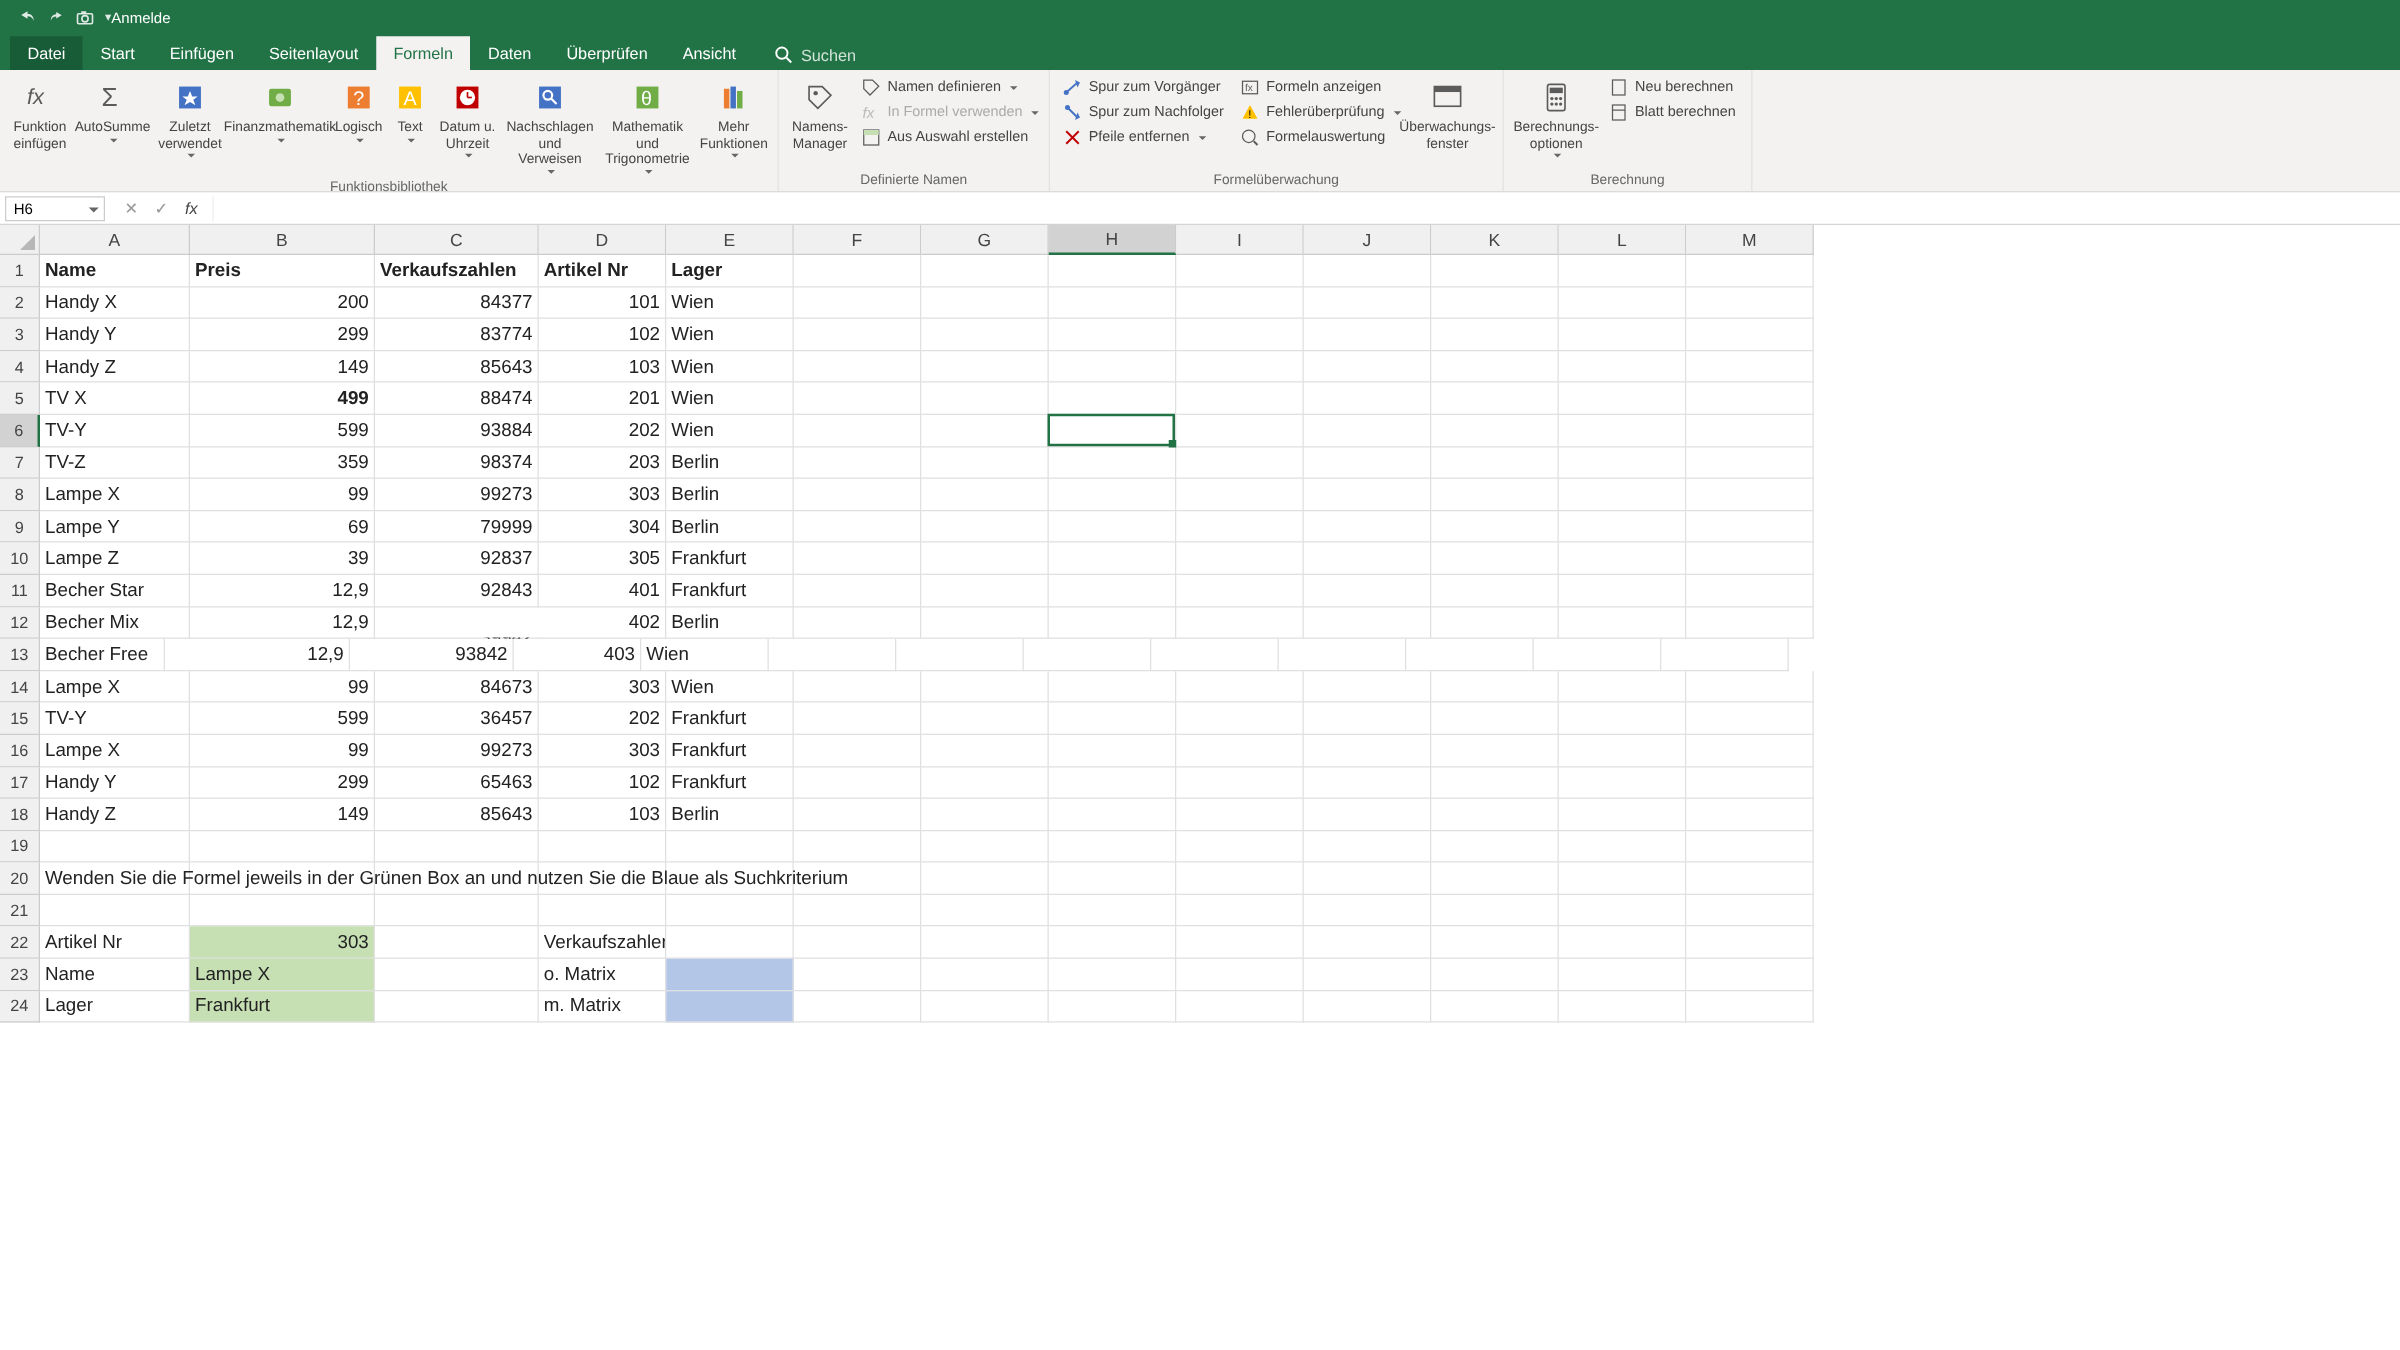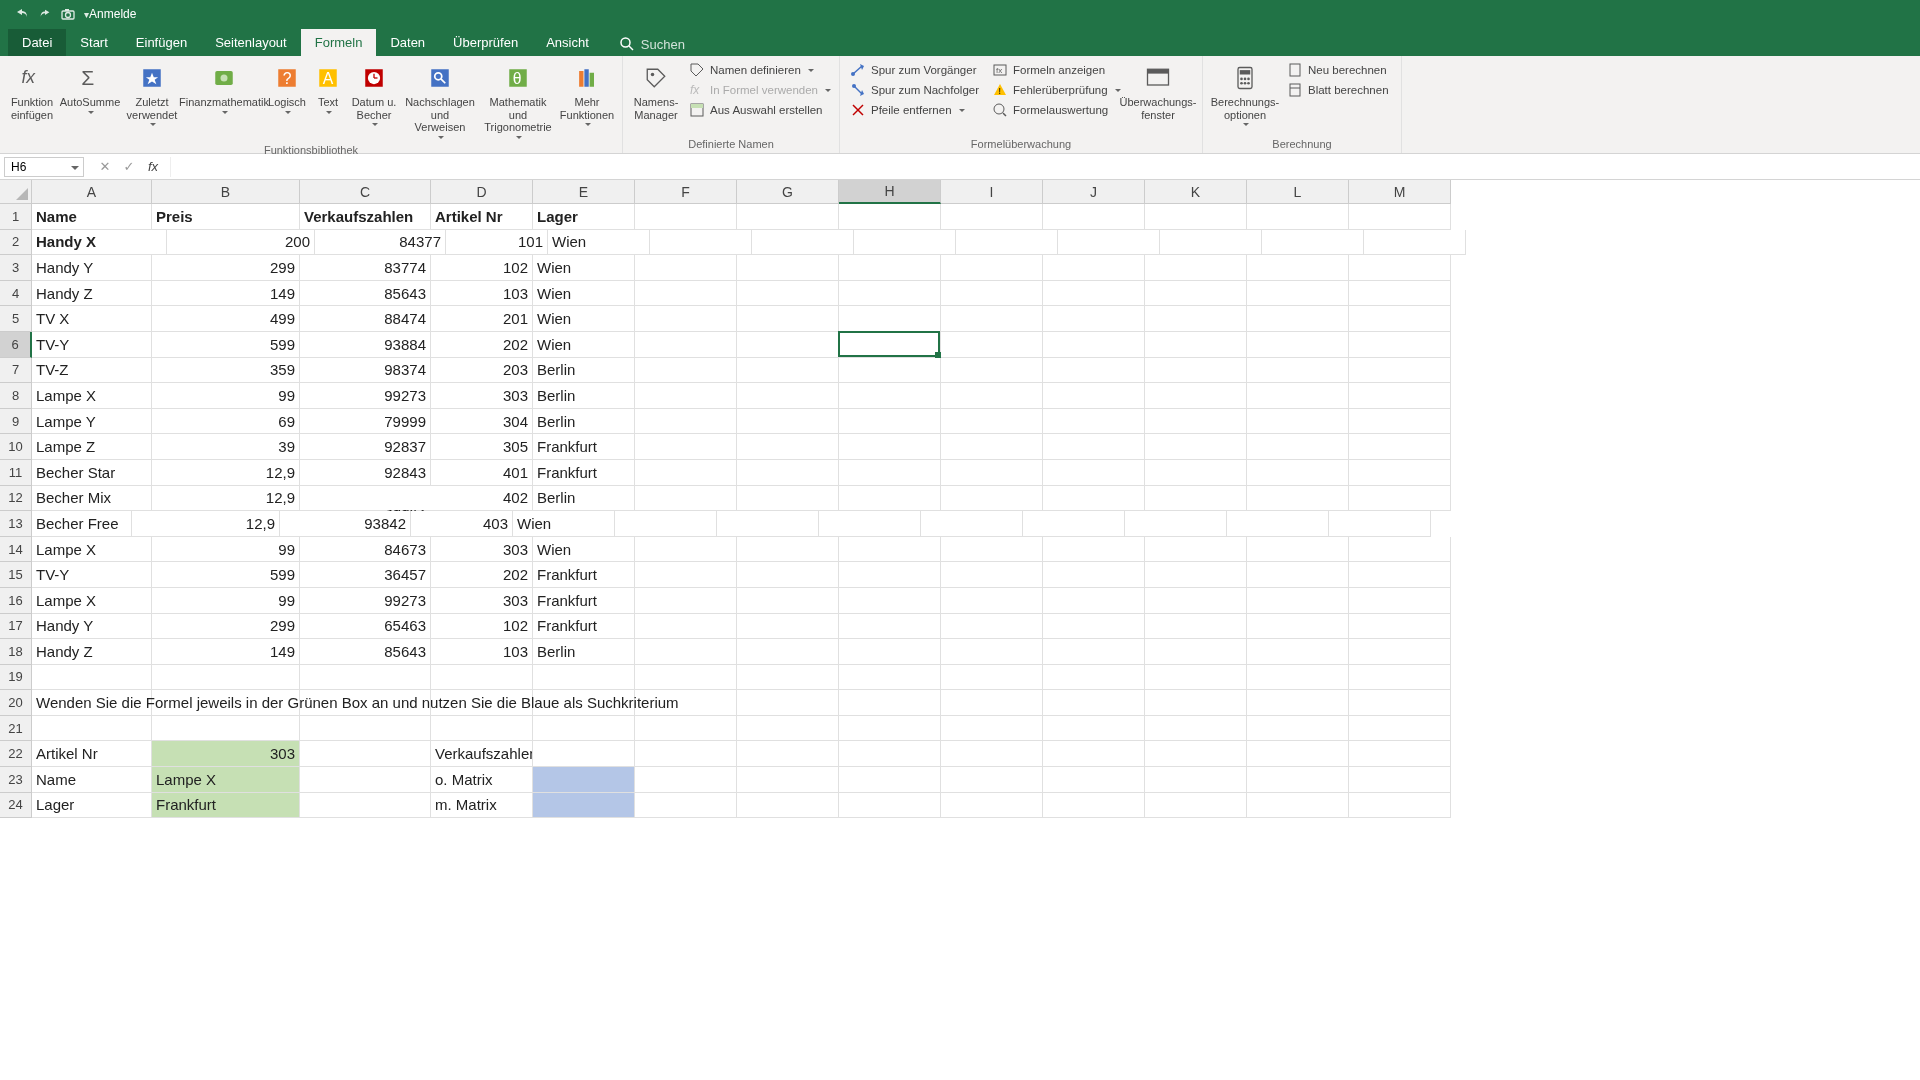--- a/index.html
+++ b/index.html
@@ -172,21 +172,21 @@
       </div>
       <div class="rbtn-big" style="width:52px">
         <div class="ricon">
             <svg viewBox="0 0 32 32" width="28" height="28">
               <rect x="6" y="6" width="20" height="20" fill="#c00000"></rect>
               <circle cx="16" cy="16" r="7" fill="#fff"></circle>
               <line x1="16" y1="16" x2="16" y2="11" stroke="#c00000" stroke-width="1.5"></line>
               <line x1="16" y1="16" x2="20" y2="16" stroke="#c00000" stroke-width="1.5"></line>
             </svg>
           </div>
-        <span>Datum u. Becher</span>
+        <span>Datum u. Uhrzeit</span>
           <span class="drop-caret"></span>
       </div>
       <div class="rbtn-big" style="width:76px">
         <div class="ricon">
             <svg viewBox="0 0 32 32" width="28" height="28">
               <rect x="6" y="6" width="20" height="20" fill="#4472c4"></rect>
               <circle cx="14" cy="14" r="4" fill="none" stroke="#fff" stroke-width="2"></circle>
               <line x1="17" y1="17" x2="22" y2="22" stroke="#fff" stroke-width="2"></line>
             </svg>
           </div>
@@ -424,21 +424,21 @@
         <div class="cell " style="width: 102px;"></div>
         <div class="cell " style="width: 102px;"></div>
         <div class="cell " style="width: 102px;"></div>
         <div class="cell " style="width: 102px;"></div>
         <div class="cell " style="width: 102px;"></div>
         <div class="cell " style="width: 102px;"></div>
         <div class="cell " style="width: 102px;"></div>
         <div class="cell " style="width: 102px;"></div>
       </div>
       <div class="row">
-        <div class="cell " style="width: 135px; font-weight: bold;">Handy X</div>
+        <div class="cell " style="width: 120px;">Handy X</div>
         <div class="cell num" style="width: 148px; text-align: center;">200</div>
         <div class="cell num" style="width: 131px;">84377</div>
         <div class="cell num" style="width: 102px;">101</div>
         <div class="cell " style="width: 102px;">Wien</div>
         <div class="cell " style="width: 102px;"></div>
         <div class="cell " style="width: 102px;"></div>
         <div class="cell " style="width: 102px;"></div>
         <div class="cell " style="width: 102px;"></div>
         <div class="cell " style="width: 102px;"></div>
         <div class="cell " style="width: 102px;"></div>
@@ -470,21 +470,21 @@
         <div class="cell " style="width: 102px;"></div>
         <div class="cell " style="width: 102px;"></div>
         <div class="cell " style="width: 102px;"></div>
         <div class="cell " style="width: 102px;"></div>
         <div class="cell " style="width: 102px;"></div>
         <div class="cell " style="width: 102px;"></div>
         <div class="cell " style="width: 102px;"></div>
       </div>
       <div class="row">
         <div class="cell " style="width: 120px;">TV X</div>
-        <div class="cell num" style="width: 148px;">499</div>
+        <div class="cell num" style="width: 148px; font-weight: bold;">499</div>
         <div class="cell num" style="width: 131px;">88474</div>
         <div class="cell num" style="width: 102px;">201</div>
         <div class="cell " style="width: 102px;">Wien</div>
         <div class="cell " style="width: 102px;"></div>
         <div class="cell " style="width: 102px;"></div>
         <div class="cell " style="width: 102px;"></div>
         <div class="cell " style="width: 102px;"></div>
         <div class="cell " style="width: 102px;"></div>
         <div class="cell " style="width: 102px;"></div>
         <div class="cell " style="width: 102px;"></div>

